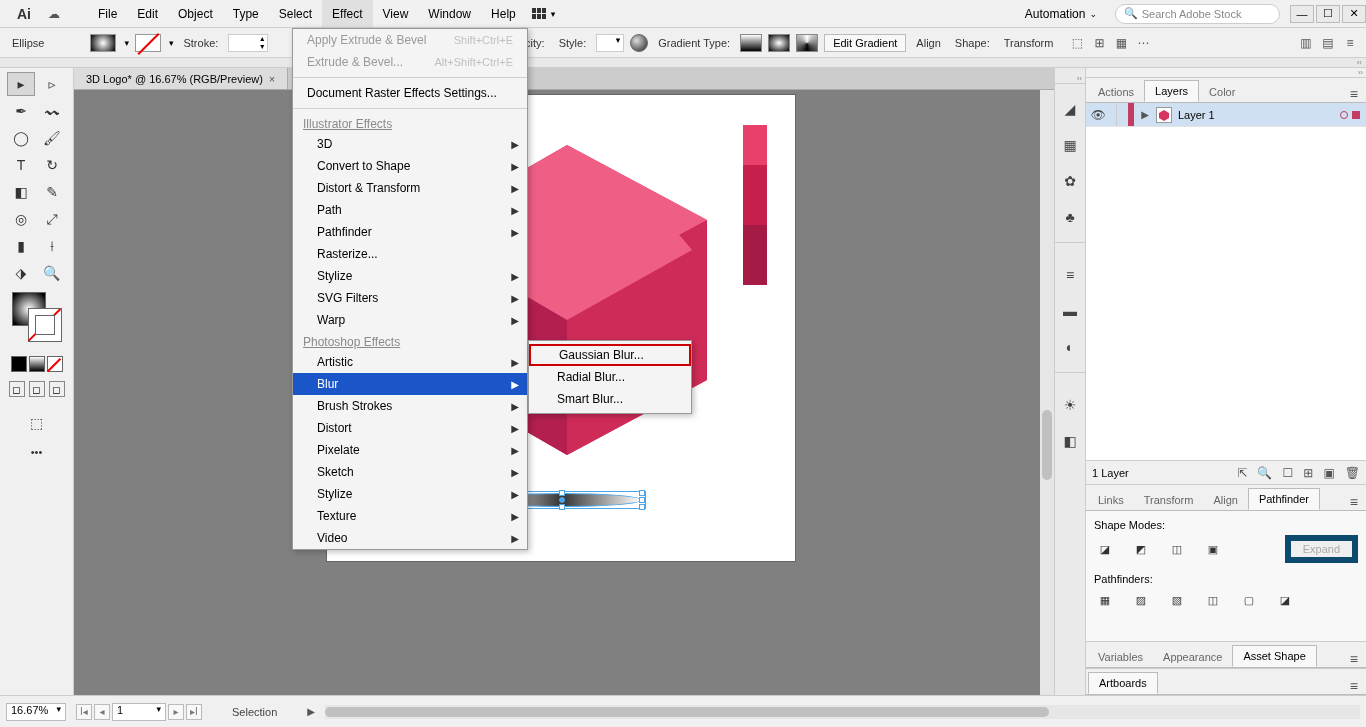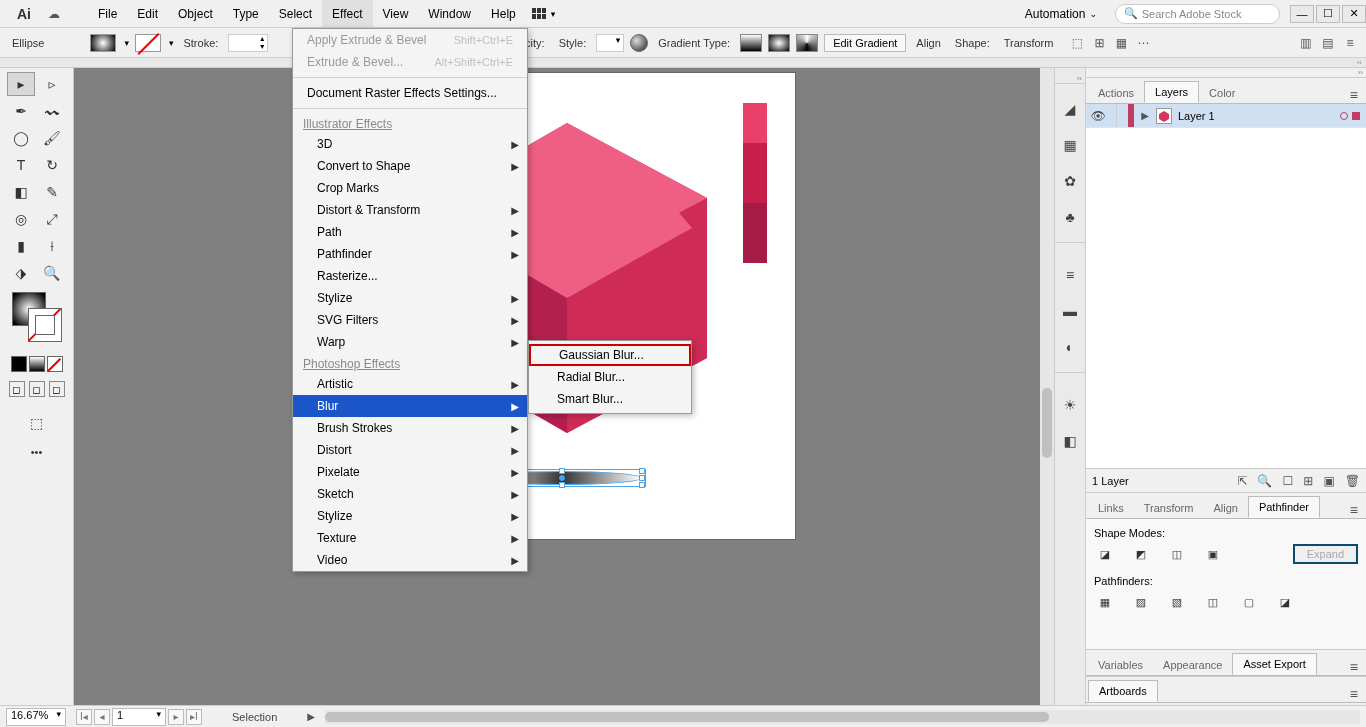--- a/index.html
+++ b/index.html
@@ -93,27 +93,27 @@
 .layer-end { margin-left:auto; display:flex; align-items:center; gap:4px; padding-right:6px;}
 .sel-ind { width:8px; height:8px; border:1px solid #c23d61; border-radius:50%;}
 .target-sq { width:8px; height:8px; background:#c23d61;}
 .layers-space { height:340px; background:#fff;}
 .layers-footer { height:24px; border-top:1px solid #ccc; display:flex; align-items:center; font-size:11px; padding:0 6px; gap:8px;}
 .lf-icons { margin-left:auto; display:flex; gap:10px; color:#555; font-size:12px;}
 .panel-sec { border-top:1px solid #ccc;}
 .pf-body { background:#f8f8f8; padding:8px; font-size:11px; height:130px;}
 .pf-row { display:flex; align-items:center; gap:14px; margin:4px 0 10px;}
 .pf-ic { width:22px; height:22px; display:flex; align-items:center; justify-content:center; color:#333; border:1px solid transparent;}
-.expand-btn { padding:2px 12px; border:2px solid #0c4a6e; background:#efefef; color:#aaa; font-size:11px; margin-left:auto;}
+.expand-btn { padding:2px 12px; border:6px solid #0c4a6e; background:#efefef; color:#aaa; font-size:11px; margin-left:auto;}
 
 
 .bot-tabs { border-top:1px solid #ccc; }
 
 
-.statusbar { height:22px; background:#f0f0f0; border-top:1px solid #ccc; display:flex; align-items:center; font-size:11px; padding:0 6px; gap:10px;}
+.statusbar { height:32px; background:#f0f0f0; border-top:1px solid #ccc; display:flex; align-items:center; font-size:11px; padding:0 6px; gap:10px;}
 .sb-input { width:60px; height:18px; border:1px solid #bbb; background:#fff; font-size:11px; padding:0 4px;}
 .sb-nav { display:flex; align-items:center; gap:2px;}
 .sb-navbtn { width:16px; height:16px; border:1px solid #bbb; background:#f8f8f8; display:flex; align-items:center; justify-content:center; font-size:10px; color:#777;}
 .sb-sel { padding:0 20px; color:#444;}
 .sb-scrolltrack { flex:1; height:14px; background:#e6e6e6; position:relative;}
 .sb-thumb { position:absolute; left:0; width:70%; top:2px; height:10px; background:#c0c0c0; border-radius:5px;}
 
 
 .dropdown { position:absolute; background:#f4f4f4; border:1px solid #999; box-shadow:2px 2px 6px rgba(0,0,0,.25); font-size:12px; z-index:100;}
 .dd-effect { left:292px; top:28px; width:236px;}
@@ -264,20 +264,26 @@
         <div class="dm-ic">◻</div>
         <div class="dm-ic">◻</div>
         <div class="dm-ic">◻</div>
       </div>
       <div style="height:8px"></div>
       <div class="tool">⬚</div>
       <div class="tool" style="margin-top:2px;font-size:11px">•••</div>
     </div>
 
     <div style="flex:1;display:flex;flex-direction:column;min-width:0;">
+      <div class="doctab">
+        <div class="tab">
+          <span>3D Logo* @ 16.67% (RGB/Preview)</span>
+          <span class="close">×</span>
+        </div>
+      </div>
       <div class="canvas-area">
         <div class="artboard">
 
           <svg class="logo-shape" width="340" height="340" viewBox="0 0 340 340">
 
             <rect x="316" y="-30" width="50" height="70" fill="#e8406a"></rect>
             <rect x="316" y="40" width="50" height="60" fill="#c71f4c"></rect>
             <rect x="316" y="100" width="50" height="60" fill="#a41b45"></rect>
             <polygon points="140,20 280,95 280,255 140,330 10,255 10,95" fill="#e8406a"></polygon>
             <polygon points="140,20 280,95 140,170 10,95" fill="#ef5e85"></polygon>
@@ -386,21 +392,21 @@
             <div class="pf-ic">▢</div>
             <div class="pf-ic">◪</div>
           </div>
         </div>
       </div>
 
       <div class="panel-sec bot-tabs">
         <div class="ptabs">
           <div class="ptab">Variables</div>
           <div class="ptab">Appearance</div>
-          <div class="ptab active">Asset Export</div>
+          <div class="ptab active">Asset Shape</div>
           <div class="flymenu">≡</div>
         </div>
       </div>
       <div class="panel-sec bot-tabs">
         <div class="ptabs">
           <div class="ptab active">Artboards</div>
           <div class="flymenu">≡</div>
         </div>
       </div>
 
@@ -438,23 +444,20 @@
     <div class="dd-header">Illustrator Effects</div>
     <div class="dd-row indent">
         <span>3D</span>
         <span class="dd-arrow">▶</span>
       </div>
     <div class="dd-row indent">
         <span>Convert to Shape</span>
         <span class="dd-arrow">▶</span>
       </div>
     <div class="dd-row indent">
-        <span>Crop Marks</span>
-      </div>
-    <div class="dd-row indent">
         <span>Distort &amp; Transform</span>
         <span class="dd-arrow">▶</span>
       </div>
     <div class="dd-row indent">
         <span>Path</span>
         <span class="dd-arrow">▶</span>
       </div>
     <div class="dd-row indent">
         <span>Pathfinder</span>
         <span class="dd-arrow">▶</span>

